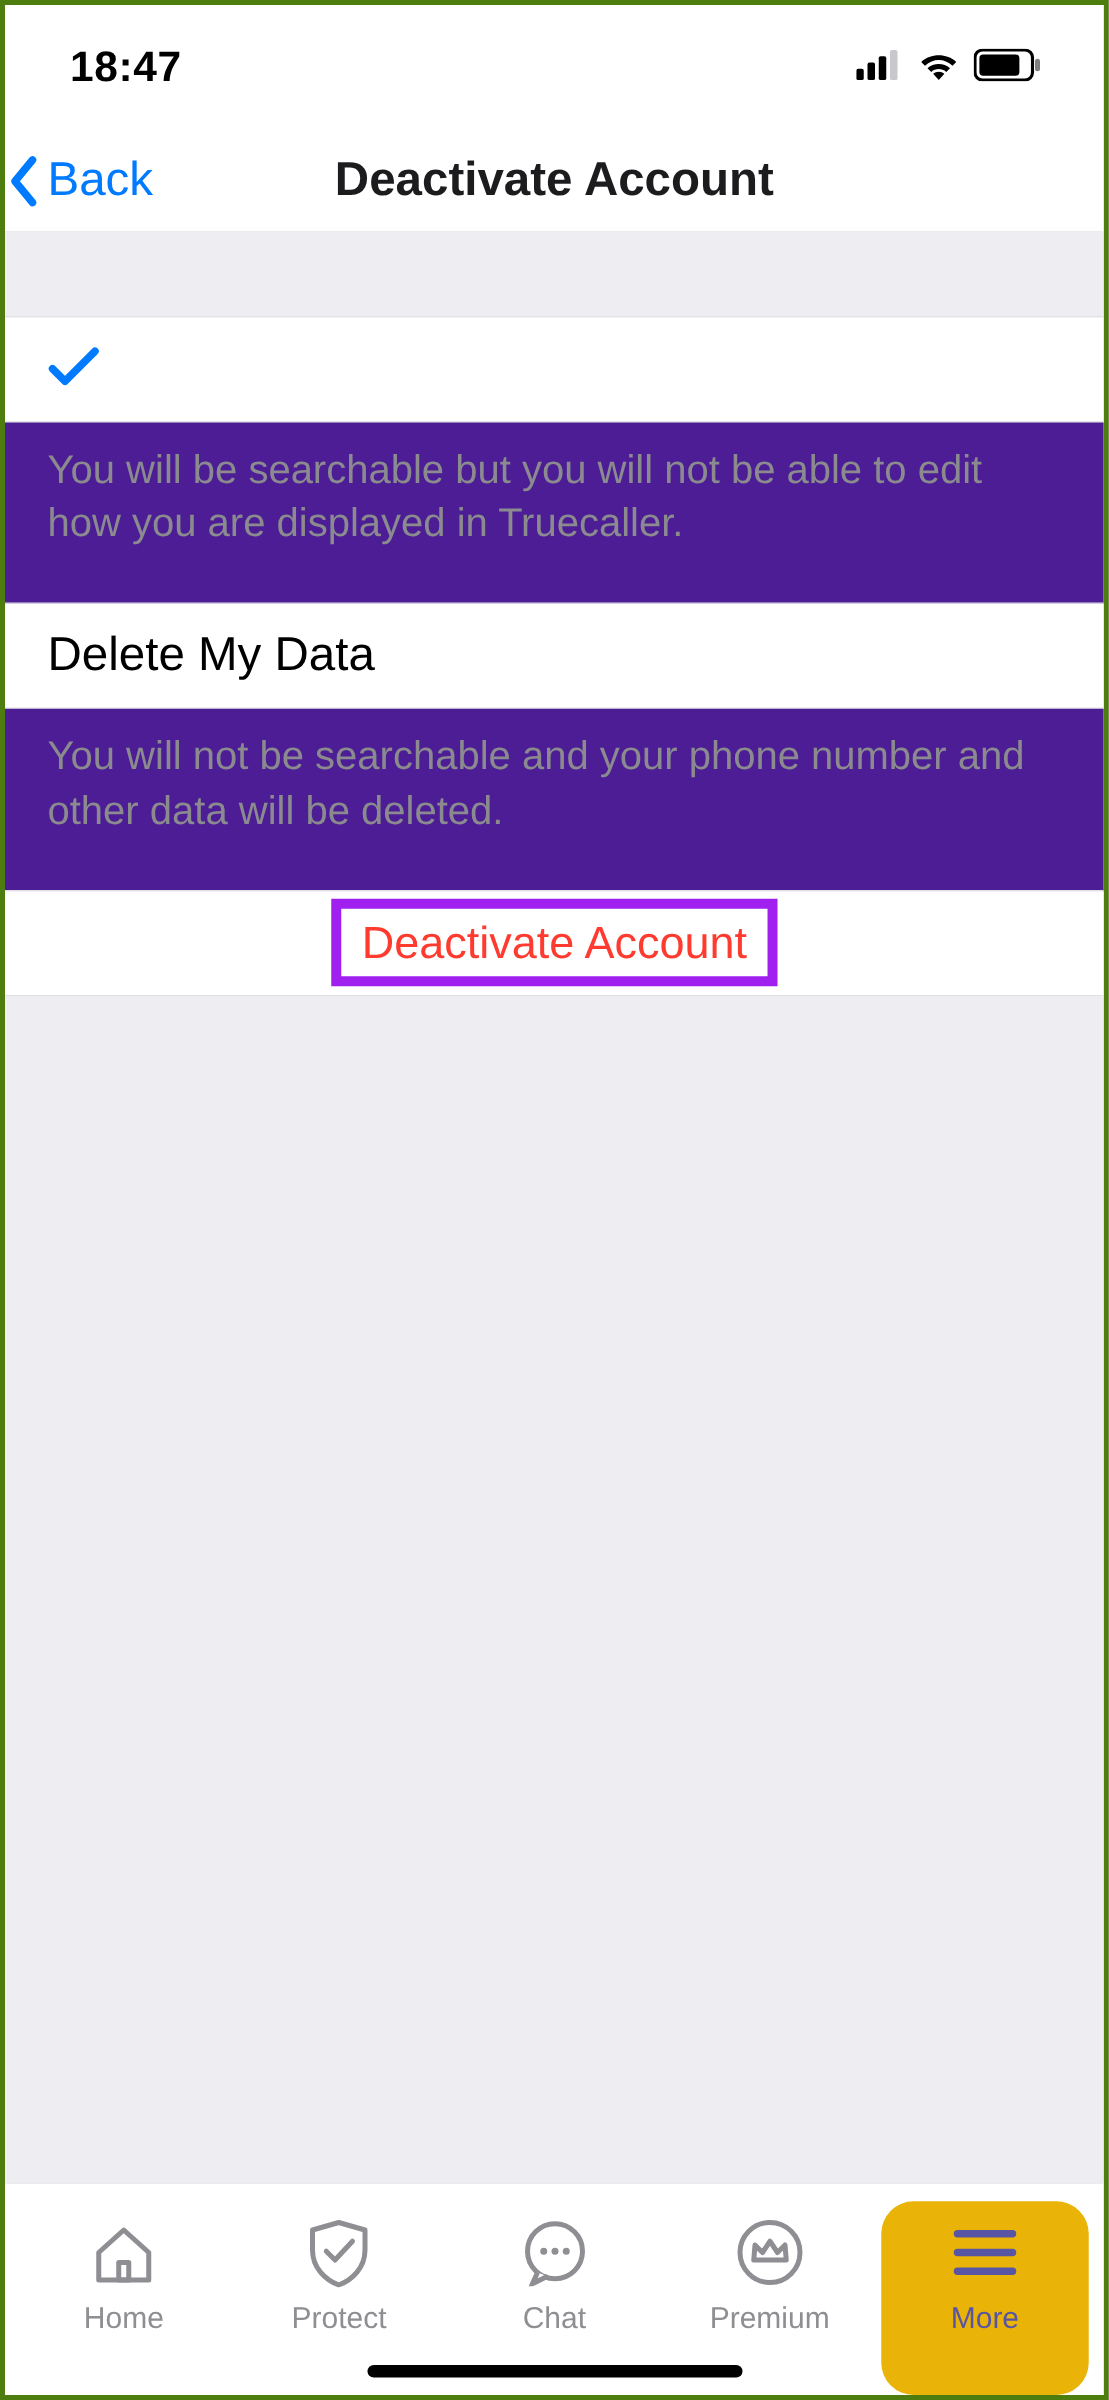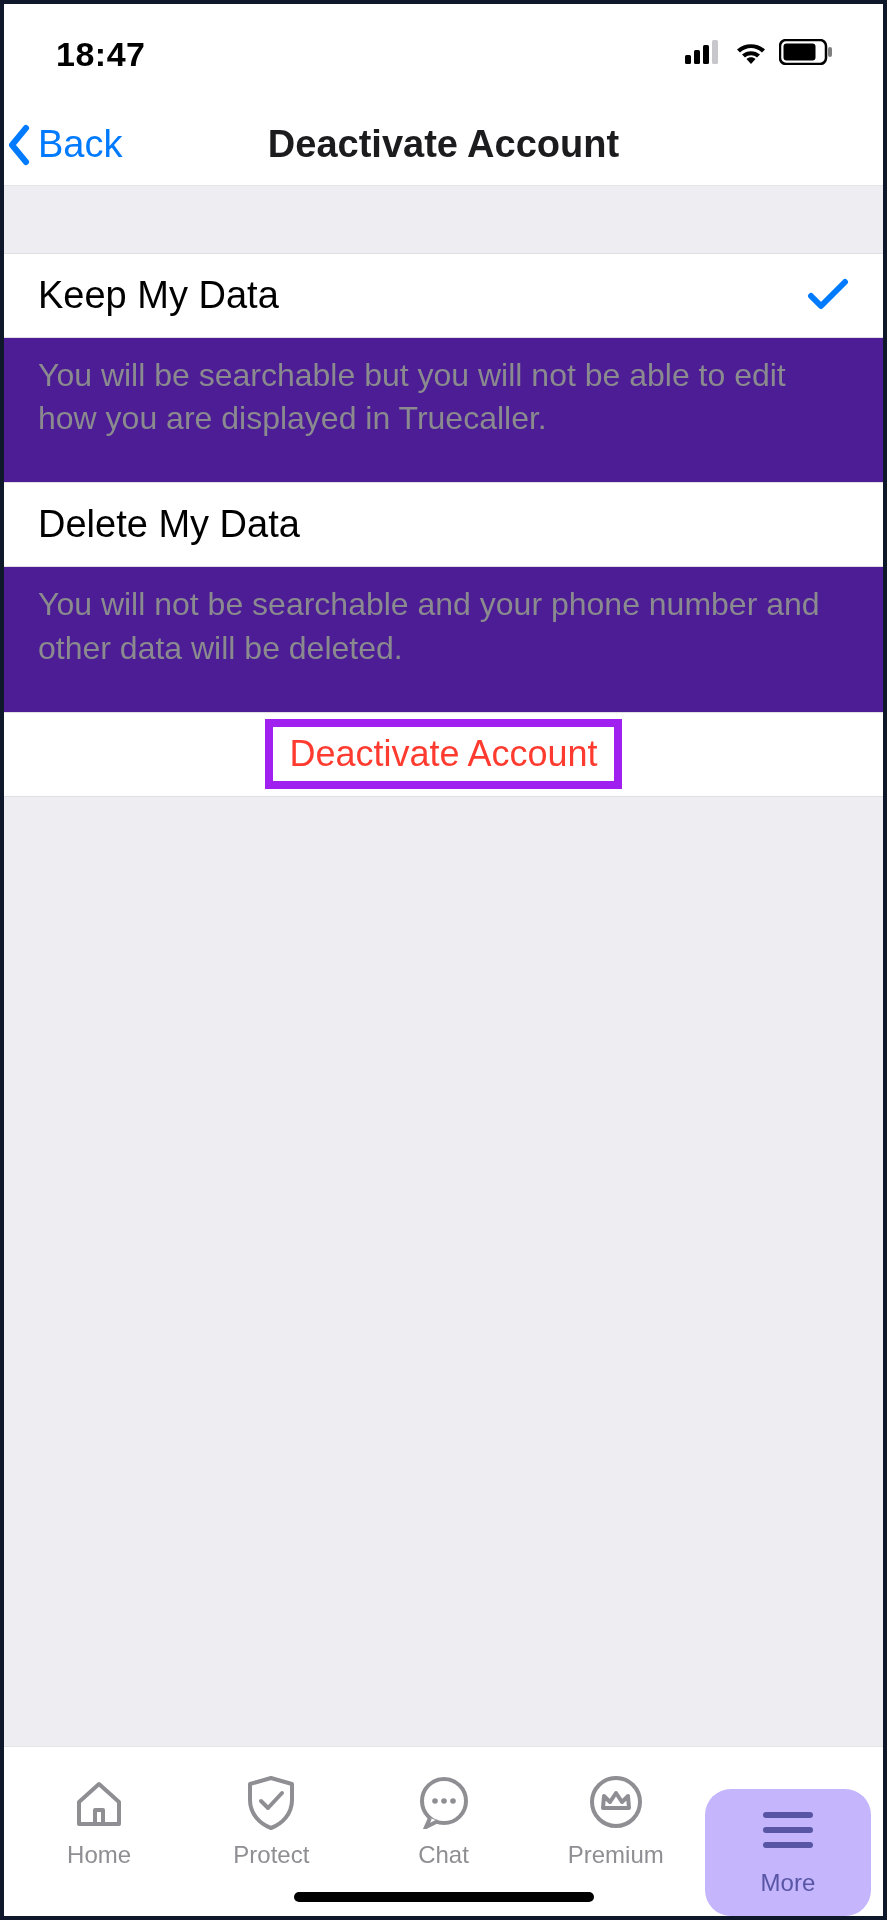--- a/index.html
+++ b/index.html
@@ -6,21 +6,21 @@
   html, body { width: 100%; height: 100%; }
   body {
     font-family: -apple-system, "Helvetica Neue", Arial, sans-serif;
     background: #fff;
     display: flex;
     justify-content: center;
   }
   .device {
     width: 887px;
     height: 1920px;
-    border: 4px solid #0f172a;
+    border: 4px solid #4d7c0f;
     display: flex;
     flex-direction: column;
     background: #eeeef2;
     position: relative;
     overflow: hidden;
   }
 
   
   .status-bar {
     height: 100px;
@@ -134,24 +134,23 @@
   .tab {
     flex: 1;
     display: flex;
     flex-direction: column;
     align-items: center;
     gap: 8px;
     color: #8e8e93;
     cursor: pointer;
   }
   .tab.active {
-    background: #c4b5fd;
+    background: #eab308;
     border-radius: 26px;
     color: #5856a4;
-    margin-top: 28px;
   }
   .tab.active .tab-label { color:#5856a4; font-weight:500; }
   .tab-icon { height: 62px; display:flex; align-items:center; justify-content:center; margin-top:10px;}
   .tab-label { font-size: 24px; }
 
   .home-indicator {
     position: absolute;
     bottom: 14px;
     left: 50%;
     transform: translateX(-50%);
@@ -202,21 +201,20 @@
           </svg>
       </span>
       <span>Back</span>
     </div>
     <div class="nav-title">Deactivate Account</div>
   </div>
 
   <div class="section-gap"></div>
 
   <div class="row">
-    <span class="row-label">Keep My Data</span>
     <span class="check">
       <svg width="42" height="36" viewBox="0 0 42 36">
           <path d="M4 20 L14 30 L38 6" stroke="#007aff" stroke-width="6" fill="none" stroke-linecap="round" stroke-linejoin="round"></path>
         </svg>
     </span>
   </div>
   <div class="desc">You will be searchable but you will not be able to edit how you are displayed in Truecaller.</div>
 
   <div class="row">
     <span class="row-label">Delete My Data</span>

